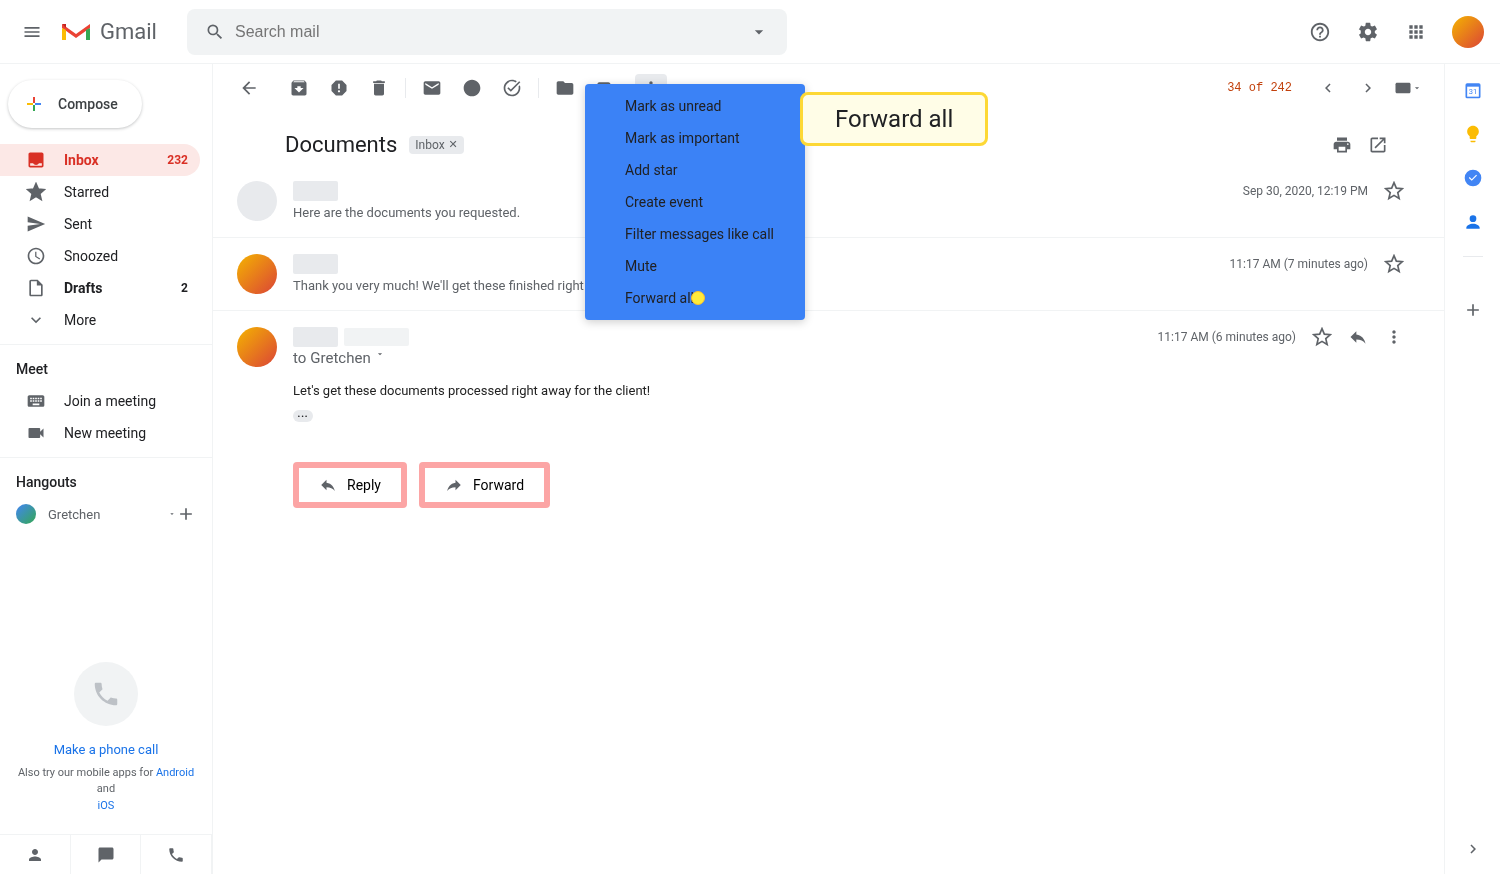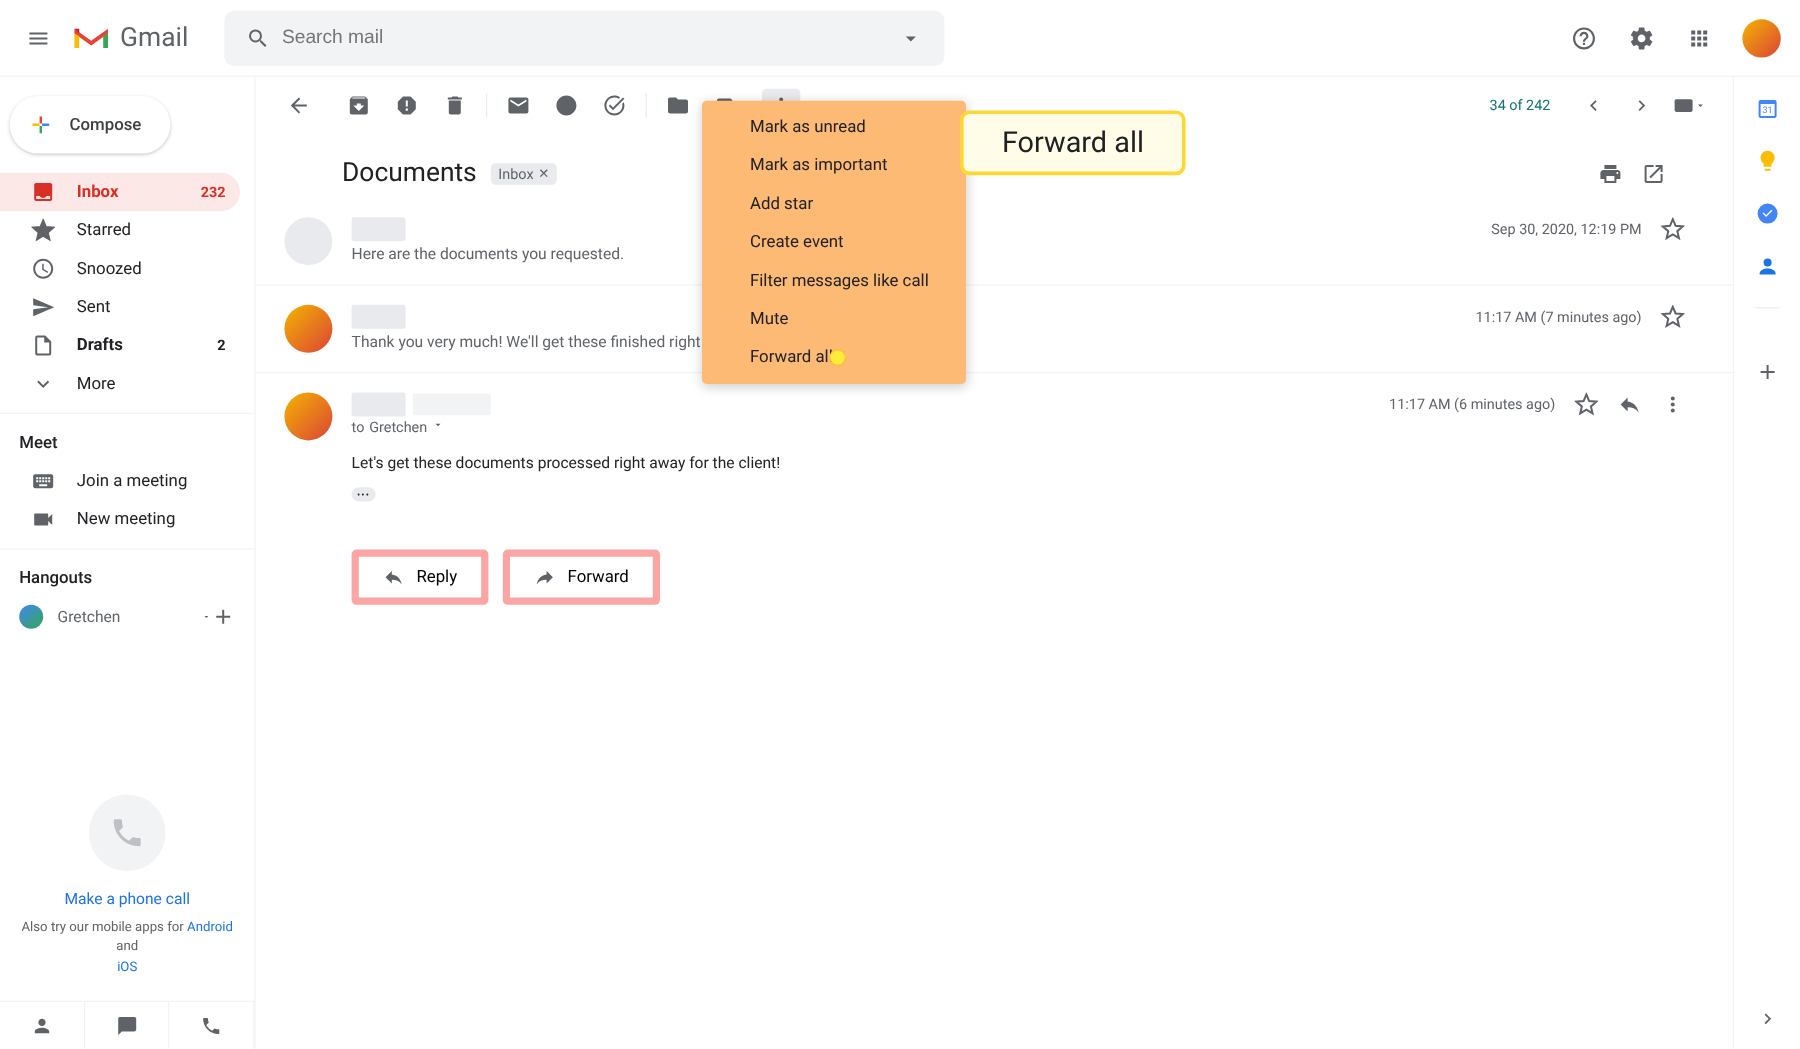--- a/index.html
+++ b/index.html
@@ -47,21 +47,21 @@
 .mobile-link { color: #1a73e8; }
 .sidebar-tabs { display: flex; border-top: 1px solid #f1f3f4; height: 40px; }
 .sidebar-tab { flex: 1; display: flex; align-items: center; justify-content: center; cursor: pointer; border-right: 1px solid #f1f3f4; }
 
 
 .main { flex: 1; display: flex; flex-direction: column; border-left: 1px solid #f1f3f4; }
 .toolbar { height: 48px; display: flex; align-items: center; padding: 0 16px; }
 .toolbar-group { display: flex; align-items: center; gap: 20px; }
 .toolbar-divider { width: 1px; height: 20px; background: #e8eaed; margin: 0 16px; }
 .toolbar-spacer { flex: 1; }
-.page-info { font-size: 12px; color: #0f766e; margin-right: 16px; }
+.page-info { font-size: 12px; color: #c2410c; margin-right: 16px; font-family: Liberation Mono, monospace; }
 .more-btn-active { background: #e8eaed; border-radius: 4px; padding: 4px 6px; }
 
 
 .subject-row { padding: 20px 16px 8px 72px; display: flex; align-items: center; gap: 12px; }
 .subject-title { font-size: 22px; font-weight: 400; }
 .inbox-chip { font-size: 12px; background: #e8eaed; color: #5f6368; padding: 2px 6px; border-radius: 4px; display: flex; align-items: center; gap: 4px; }
 .chip-x { font-size: 11px; cursor: pointer; }
 .subject-spacer { flex: 1; }
 .subject-actions { display: flex; gap: 16px; padding-right: 40px; }
 
@@ -69,28 +69,28 @@
 .msg { border-bottom: 1px solid #f1f3f4; padding: 16px 40px 16px 24px; display: flex; }
 .msg.expanded { padding-bottom: 24px; }
 .msg-avatar { width: 40px; height: 40px; border-radius: 50%; background: #e8eaed; margin-right: 16px; flex-shrink: 0; }
 .msg-avatar.photo { background: linear-gradient(135deg,#f4b400,#db4437); }
 .msg-content { flex: 1; }
 .msg-header { display: flex; align-items: center; }
 .sender-name { background: #e8eaed; color: #e8eaed; border-radius: 2px; padding: 2px 40px 2px 2px; font-size: 14px; }
 .sender-extra { background: #f1f3f4; color: #f1f3f4; border-radius: 2px; padding: 2px 60px 2px 2px; font-size: 12px; margin-left: 6px; }
 .msg-meta { margin-left: auto; display: flex; align-items: center; gap: 16px; font-size: 12px; color: #5f6368; }
 .msg-snippet { color: #5f6368; font-size: 13px; margin-top: 4px; }
-.msg-to { font-size: 12px; color: #5f6368; margin-top: 2px; display: flex; align-items: flex-start; gap: 4px; }
+.msg-to { font-size: 15px; color: #5f6368; margin-top: 2px; display: flex; align-items: flex-start; gap: 4px; }
 .msg-body { font-size: 13px; color: #222; margin-top: 16px; }
 .msg-ellipsis { margin-top: 12px; width: 20px; height: 12px; background: #e8eaed; border-radius: 6px; display: flex; align-items: center; justify-content: center; font-size: 8px; letter-spacing: 1px; cursor: pointer; }
 .reply-row { display: flex; gap: 12px; padding: 16px 0 0 80px; }
 .reply-btn { border: 6px solid #fca5a5; border-radius: 4px; padding: 8px 20px; display: flex; align-items: center; gap: 10px; cursor: pointer; font-size: 14px; color: #000000; }
 
 
-.dropdown { position: absolute; left: 585px; top: 84px; width: 220px; background: #fdba74; box-shadow: 0 2px 10px rgba(0,0,0,.2); border-radius: 4px; padding: 6px 0; z-index: 100; }
+.dropdown { position: absolute; left: 585px; top: 84px; width: 220px; background: #3b82f6; box-shadow: 0 2px 10px rgba(0,0,0,.2); border-radius: 4px; padding: 6px 0; z-index: 100; }
 .dropdown-item { padding: 8px 40px; font-size: 14px; cursor: pointer; white-space: nowrap; }
 .dropdown-item.highlighted { position: relative; }
 .marker-dot { position: absolute; right: 100px; top: 50%; transform: translateY(-50%); width: 14px; height: 14px; border-radius: 50%; background: #ffeb3b; border: 1px solid #fbc02d; }
 
 
 .callout { position: absolute; left: 800px; top: 92px; background: #fffde7; border: 3px solid #fdd835; border-radius: 8px; padding: 10px 32px; font-size: 24px; font-weight: 400; color: #202124; z-index: 101; }
 .callout-line { position: absolute; left: 717px; top: 130px; width: 90px; height: 140px; z-index: 99; pointer-events: none; }
 
 
 .side-panel { width: 56px; border-left: 1px solid #f1f3f4; display: flex; flex-direction: column; align-items: center; padding-top: 16px; gap: 24px; }
@@ -176,29 +176,29 @@
         <span class="nav-count">232</span>
       </li>
       <li class="nav-item">
         <svg class="nav-icon" viewBox="0 0 24 24">
             <path class="gray" d="M12 17.27L18.18 21l-1.64-7.03L22 9.24l-7.19-.61L12 2 9.19 8.63 2 9.24l5.46 4.73L5.82 21z" fill="none" stroke="#5f6368" stroke-width="2"></path>
           </svg>
         <span class="nav-label">Starred</span>
       </li>
       <li class="nav-item">
         <svg class="nav-icon" viewBox="0 0 24 24">
-            <path class="gray" d="M12 2C6.5 2 2 6.5 2 12s4.5 10 10 10 10-4.5 10-10S17.5 2 12 2zm0 18c-4.41 0-8-3.59-8-8s3.59-8 8-8 8 3.59 8 8-3.59 8-8 8zm.5-13H11v6l5.2 3.2.8-1.3-4.5-2.7V7z"></path>
-          </svg>
-        <span class="nav-label">Snoozed</span>
+            <path class="gray" d="M2.01 21L23 12 2.01 3 2 10l15 2-15 2z"></path>
+          </svg>
+        <span class="nav-label">Sent</span>
       </li>
       <li class="nav-item">
         <svg class="nav-icon" viewBox="0 0 24 24">
-            <path class="gray" d="M2.01 21L23 12 2.01 3 2 10l15 2-15 2z"></path>
-          </svg>
-        <span class="nav-label">Sent</span>
+            <path class="gray" d="M12 2C6.5 2 2 6.5 2 12s4.5 10 10 10 10-4.5 10-10S17.5 2 12 2zm0 18c-4.41 0-8-3.59-8-8s3.59-8 8-8 8 3.59 8 8-3.59 8-8 8zm.5-13H11v6l5.2 3.2.8-1.3-4.5-2.7V7z"></path>
+          </svg>
+        <span class="nav-label">Snoozed</span>
       </li>
       <li class="nav-item">
         <svg class="nav-icon" viewBox="0 0 24 24">
             <path class="gray" d="M14 2H6c-1.1 0-2 .9-2 2v16c0 1.1.9 2 2 2h12c1.1 0 2-.9 2-2V8l-6-6zm4 18H6V4h7v5h5v11z"></path>
           </svg>
         <span class="nav-label" style="font-weight:700">Drafts</span>
         <span class="nav-count" style="font-weight:700">2</span>
       </li>
       <li class="nav-item">
         <svg class="nav-icon" viewBox="0 0 24 24">

